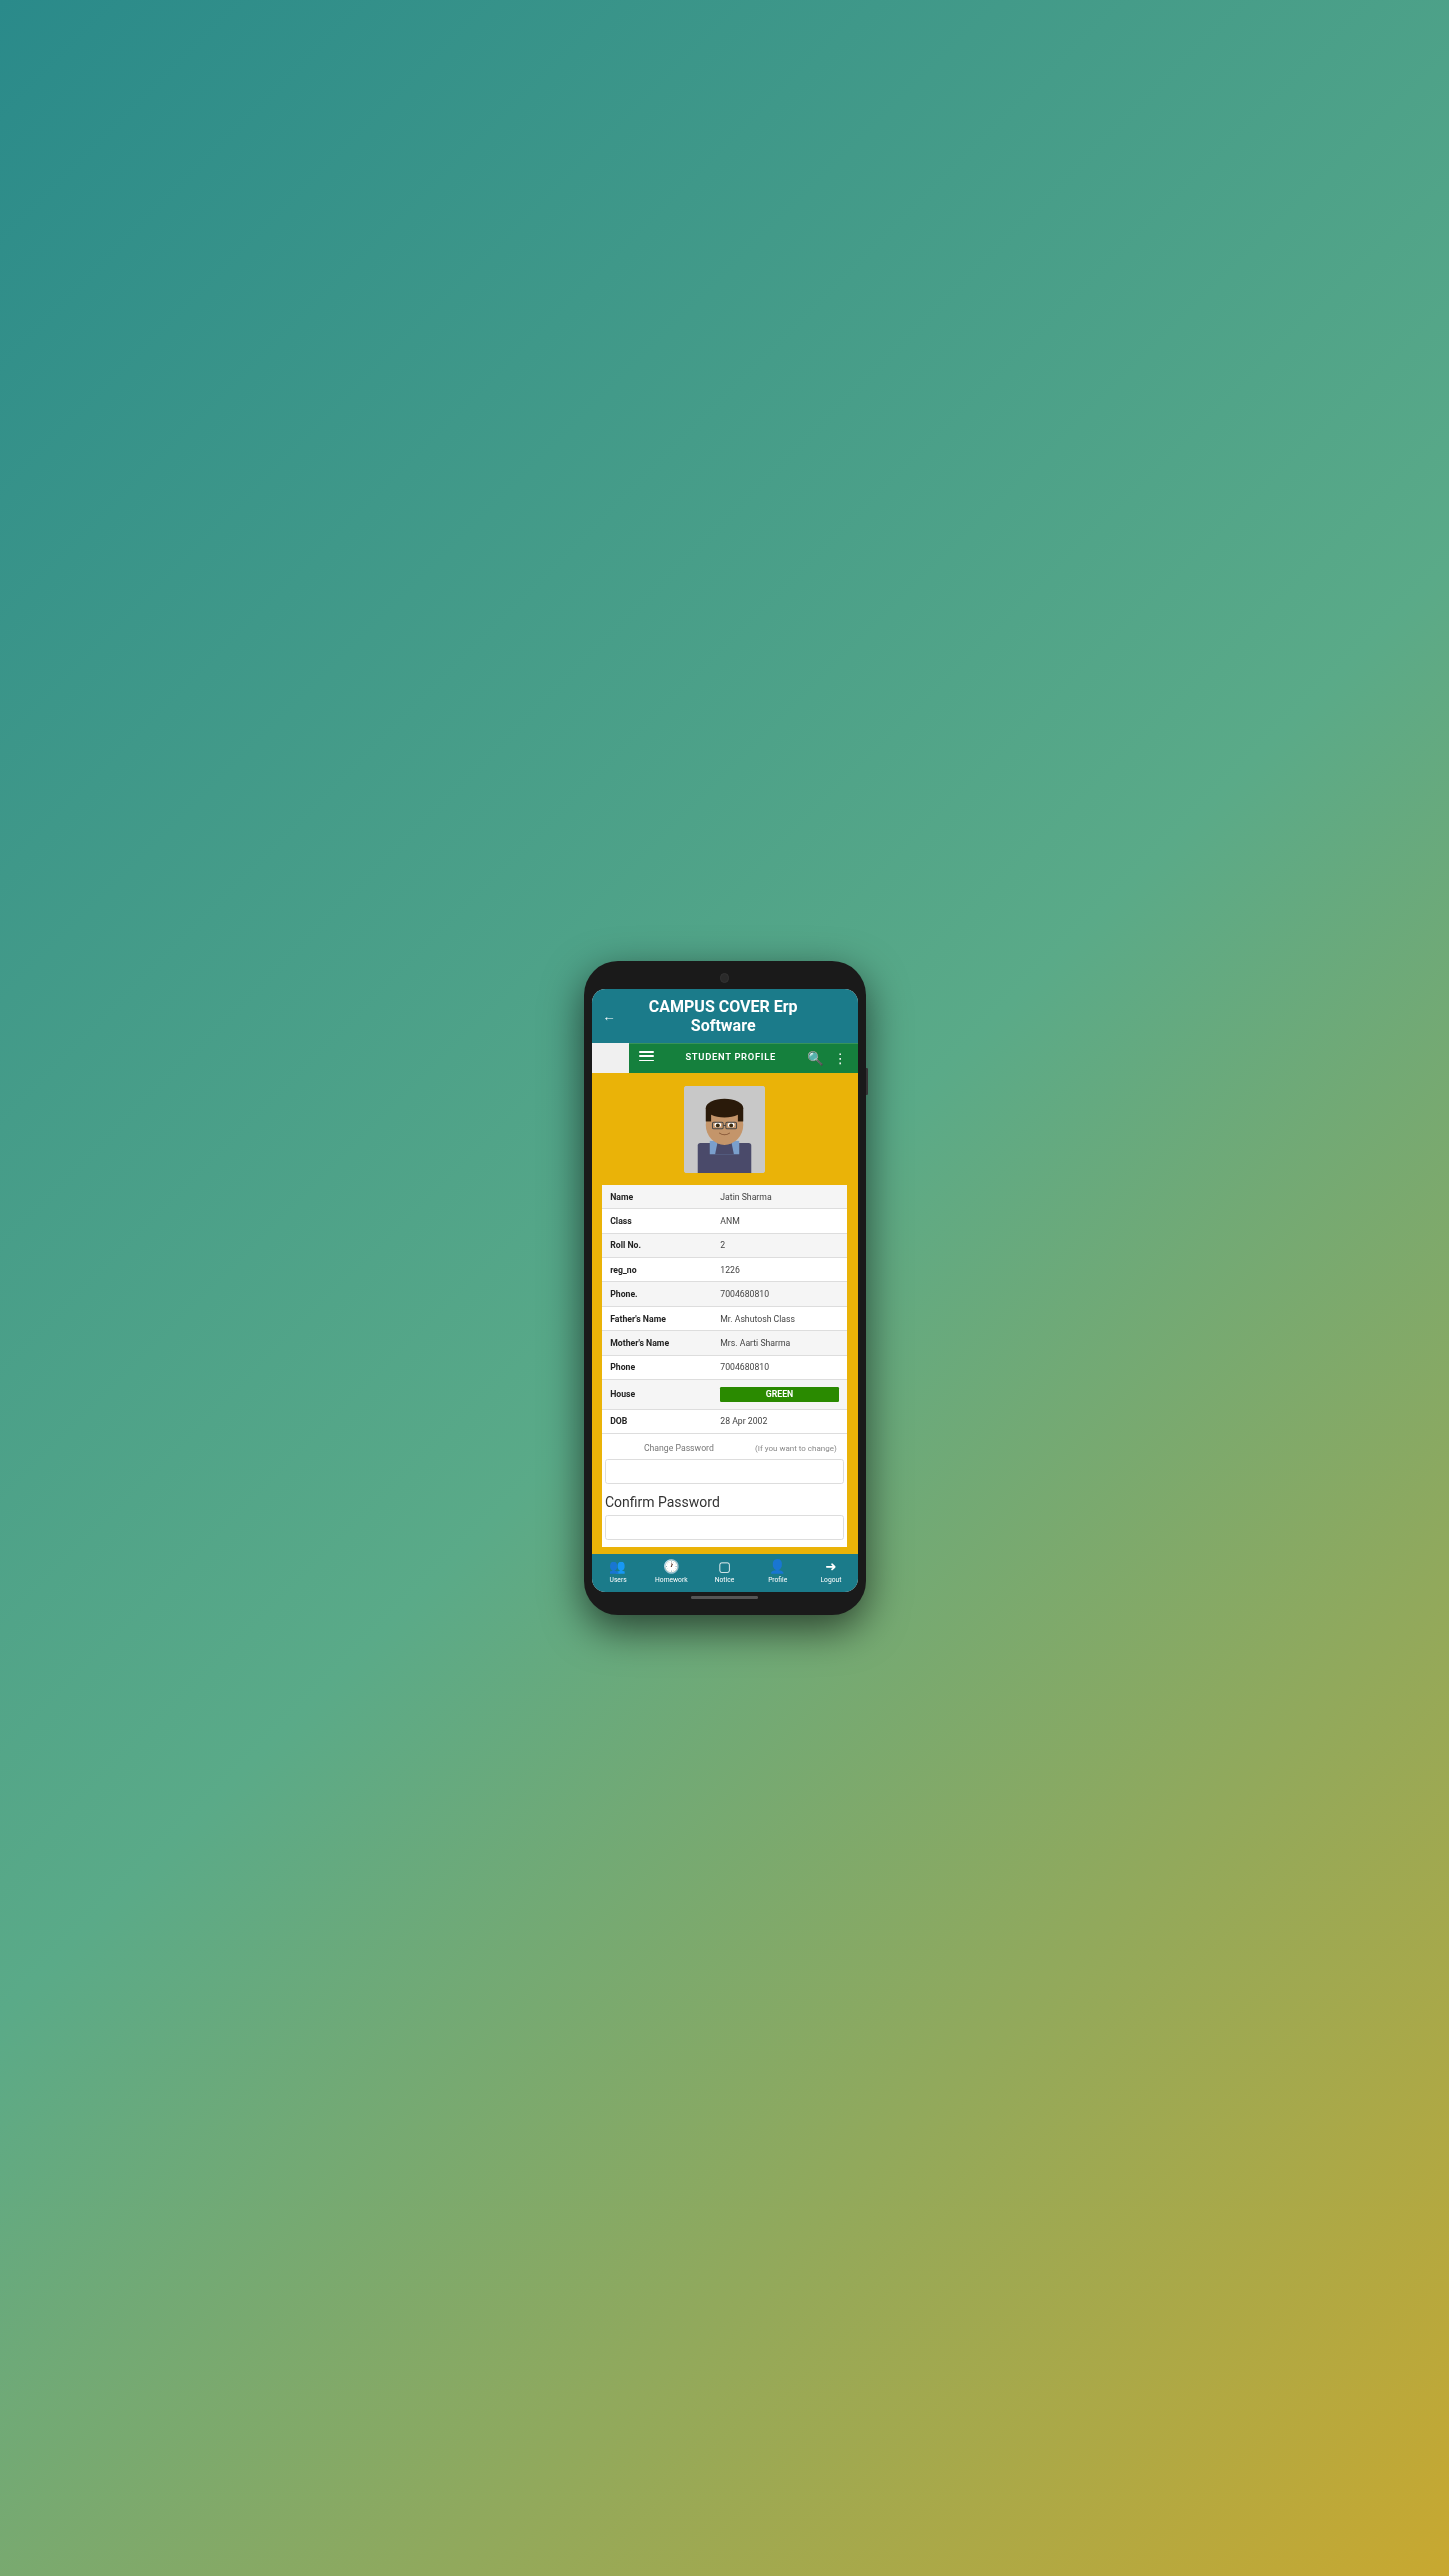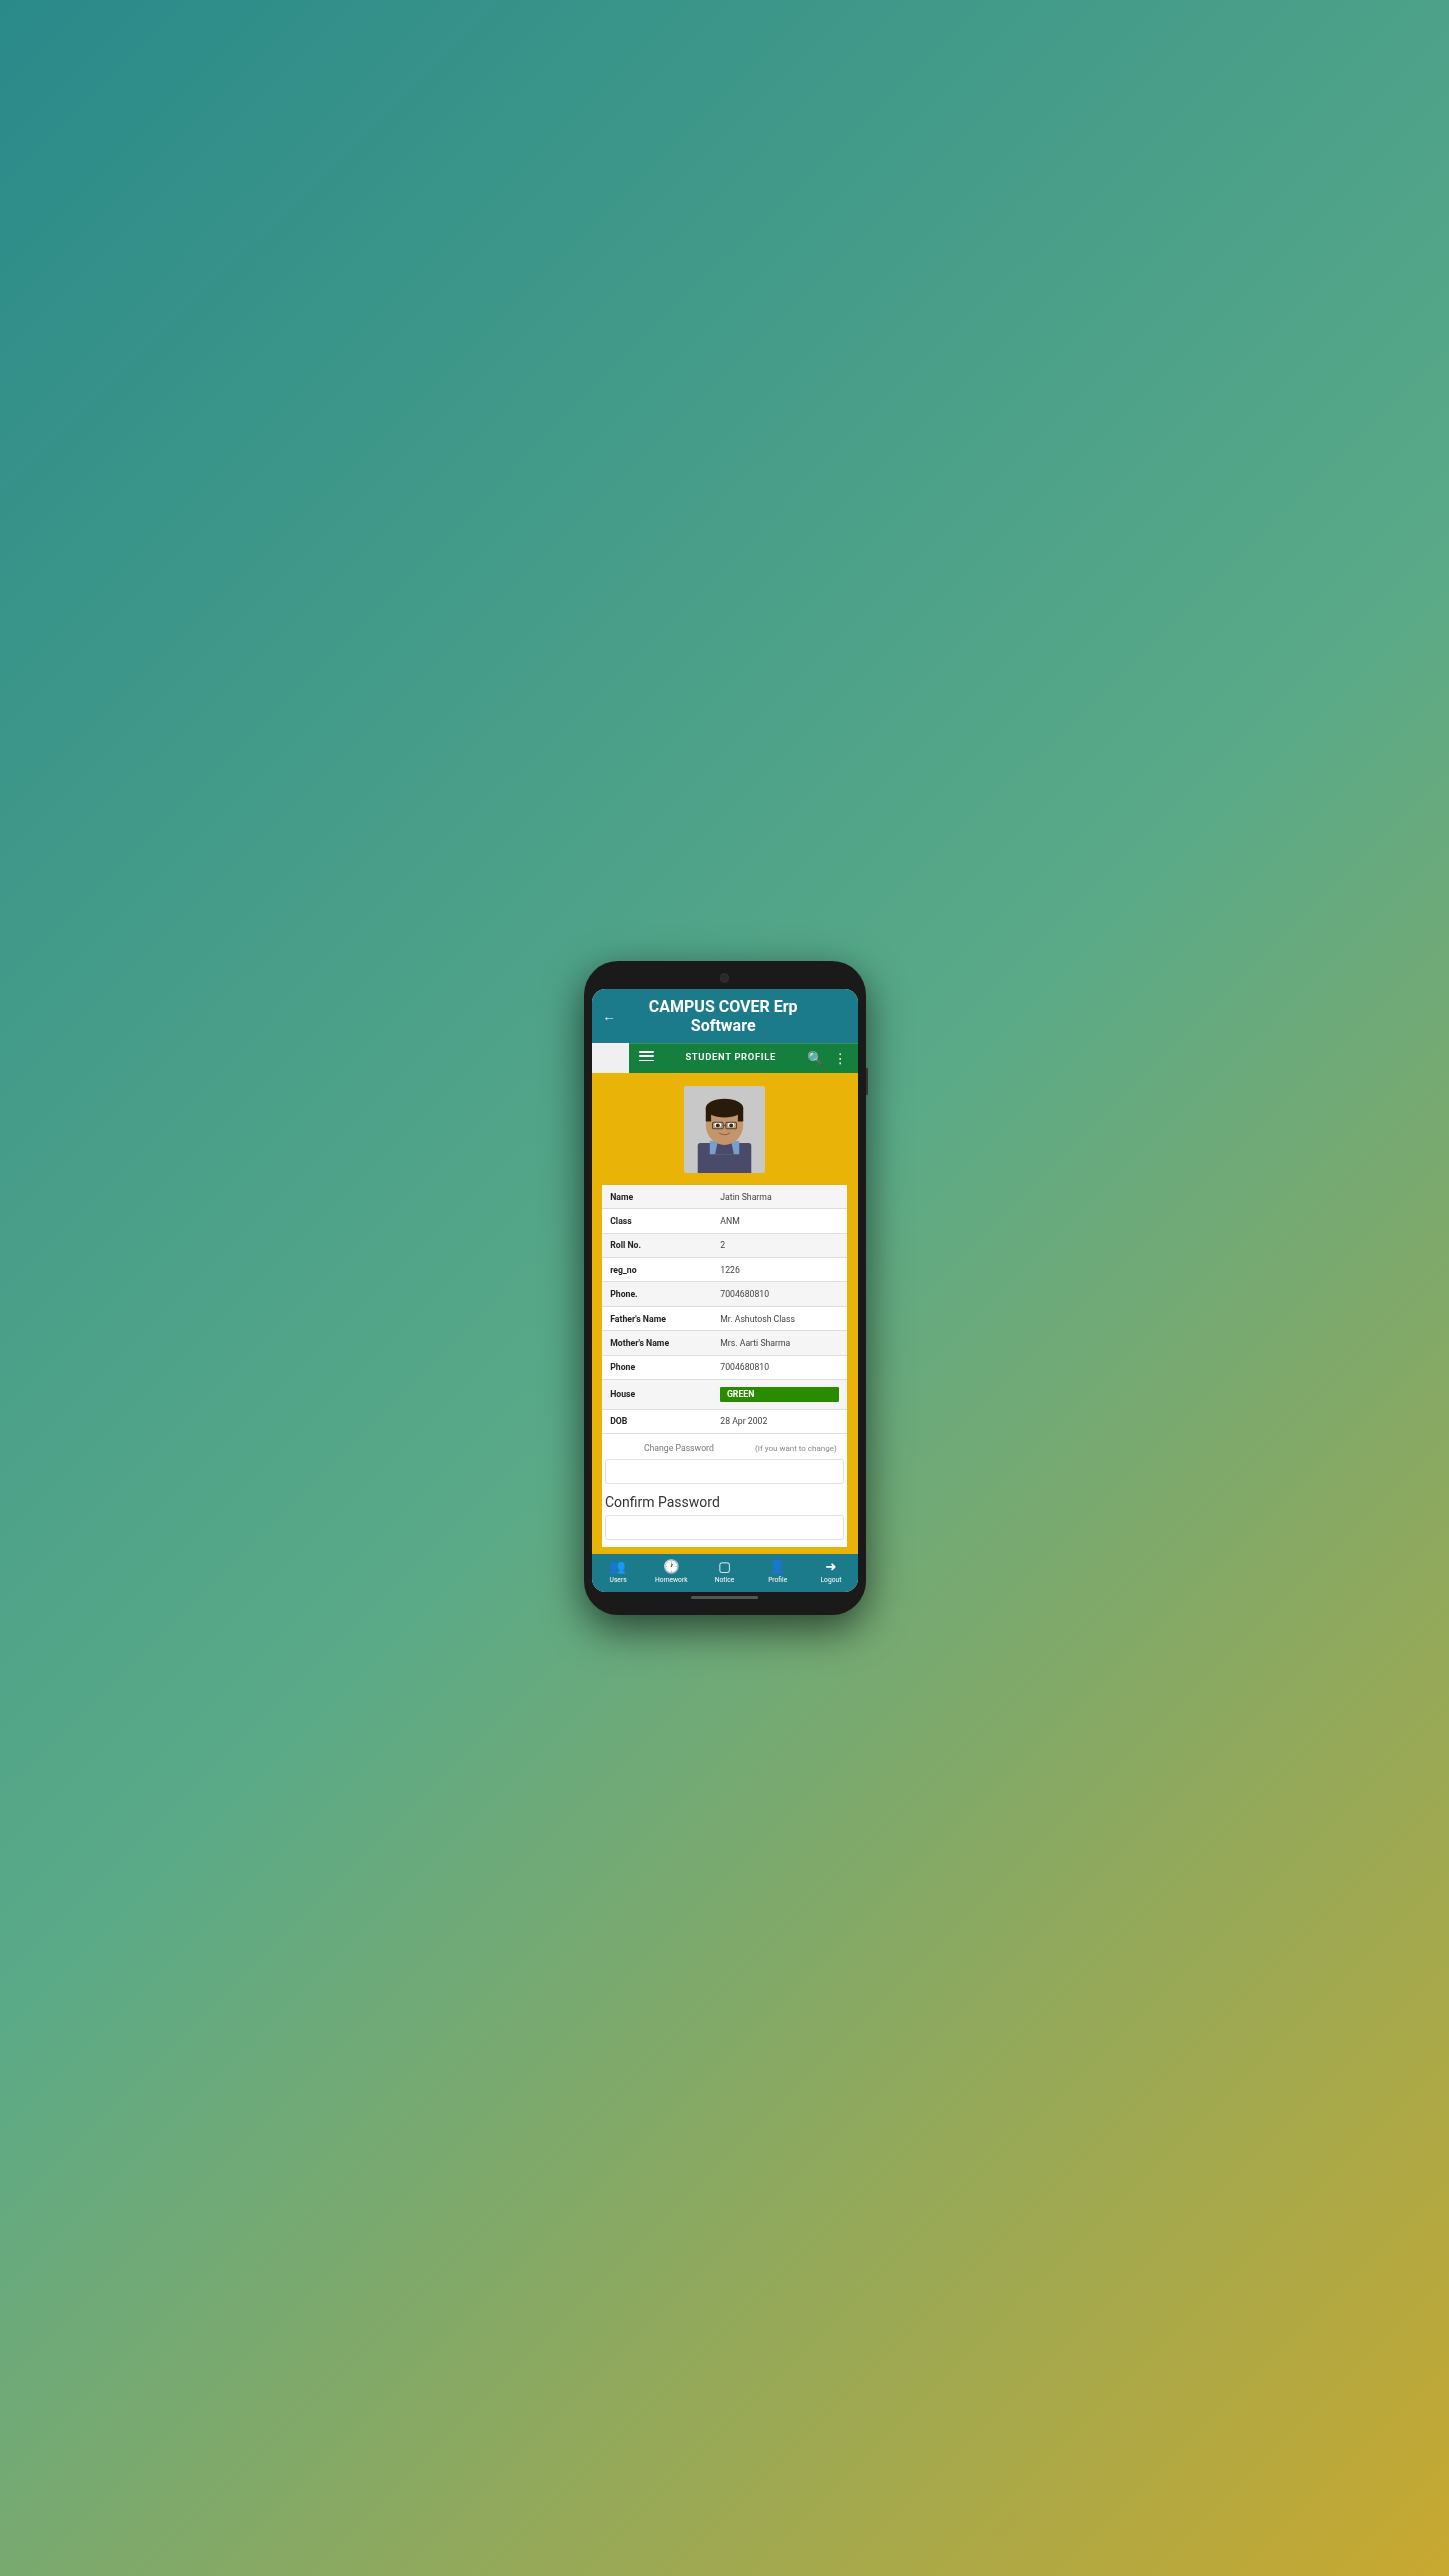--- a/index.html
+++ b/index.html
@@ -176,21 +176,21 @@
 
     .house-badge {
       background: #2a8a00;
       color: white;
       padding: 2.7px 6.7px;
       border-radius: 1.3px;
       font-size: 8.7px;
       font-weight: bold;
       display: inline-block;
       width: 100%;
-      text-align: left;
+      text-align: center;
     }
 
     
     .password-section {
       padding: 9.4px 2.7px 6.7px;
       background: white;
     }
 
     .password-label {
       font-size: 8.7px;

